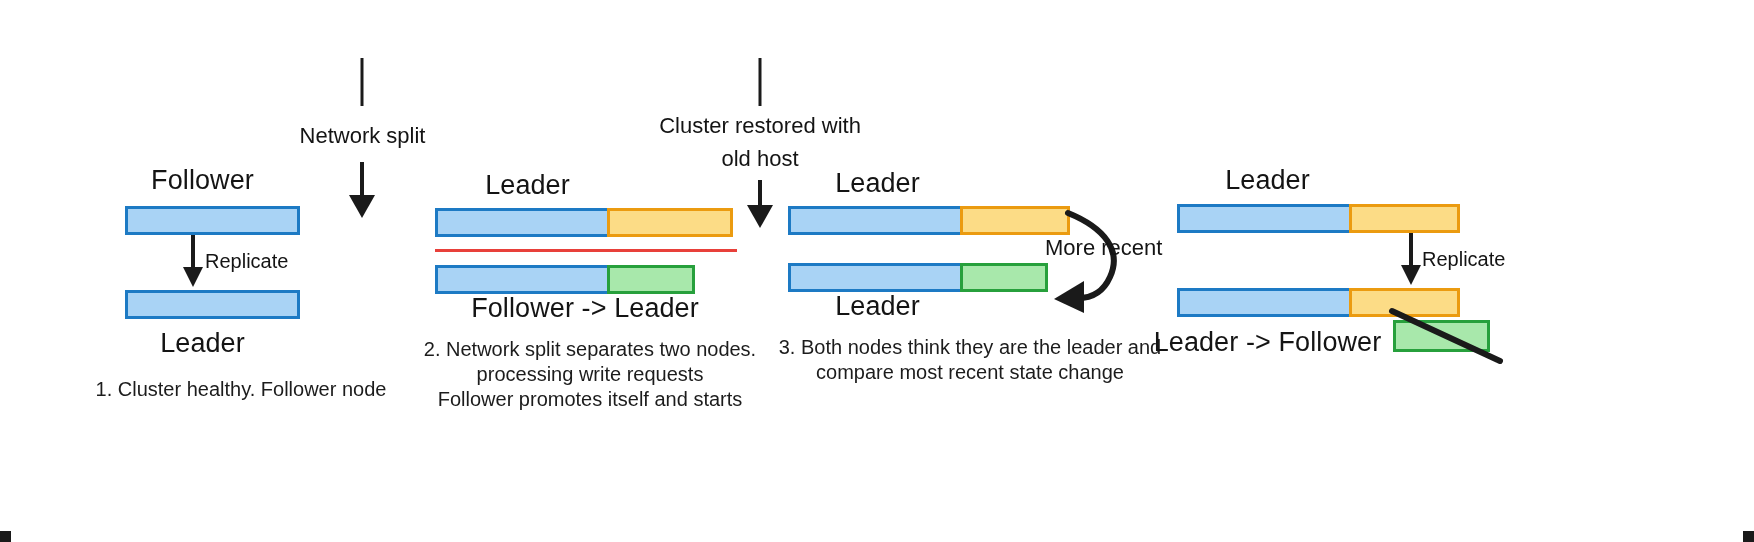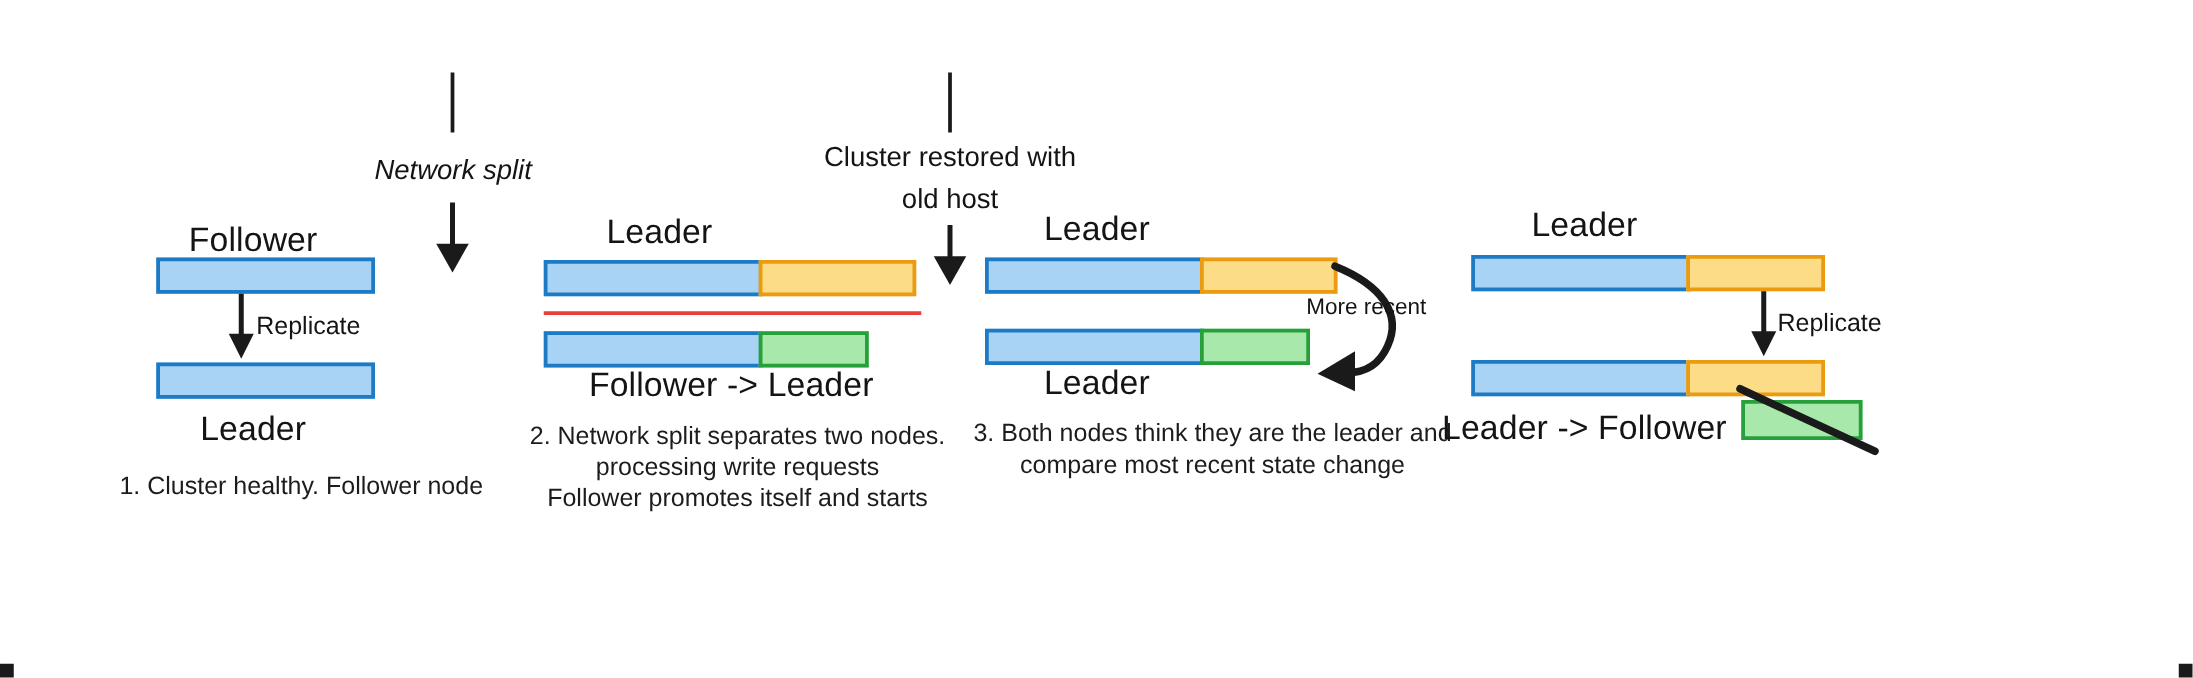--- a/index.html
+++ b/index.html
@@ -35,21 +35,21 @@
     line-height:25px;
     color:#1c1c1c;
     text-align:center;
   }
   .arrow-text {
     font-size:20px;
     color:#141414;
     white-space:nowrap;
   }
   .small-arrow-text {
-    font-size:18px;
+    font-size:22px;
     color:#141414;
     white-space:nowrap;
   }
 
   
   .bar { position:absolute; height:29px; display:flex; }
   .seg { height:29px; border-width:3px; border-style:solid; }
   .seg.blue   { background:#a9d3f5; border-color:#1d7ac4; }
   .seg.yellow { background:#fcdc86; border-color:#eb9b10; }
   .seg.green  { background:#a8e8ab; border-color:#27a03c; }
@@ -75,42 +75,42 @@
 </style>
 </head>
 <body>
 
 <div class="stage">
 
   <div class="abs" style="left:245px; top:58px; width:235px;">
     <svg width="235" height="52" style="left:0; top:0;">
       <line x1="117" y1="0" x2="117" y2="48" stroke="#1a1a1a" stroke-width="3"></line>
     </svg>
-    <div class="transition-label abs" style="left:0; top:65px; width:235px;font-style:italic;">Network split</div>
+    <div class="transition-label abs" style="left:0; top:65px; width:235px;">Network split</div>
     <svg width="235" height="58" style="left:0; top:104px;">
       <line x1="117" y1="0" x2="117" y2="38" stroke="#1a1a1a" stroke-width="4"></line>
       <polygon points="104,33 130,33 117,56" fill="#1a1a1a"></polygon>
     </svg>
   </div>
 
   <div class="abs" style="left:635px; top:58px; width:250px;">
     <svg width="250" height="52" style="left:0; top:0;">
       <line x1="125" y1="0" x2="125" y2="48" stroke="#1a1a1a" stroke-width="3"></line>
     </svg>
     <div class="transition-label abs" style="left:0; top:55px; width:250px;">Cluster restored with</div>
     <div class="transition-label abs" style="left:0; top:88px; width:250px;">old host</div>
     <svg width="250" height="58" style="left:0; top:122px;">
       <line x1="125" y1="0" x2="125" y2="30" stroke="#1a1a1a" stroke-width="4"></line>
       <polygon points="112,25 138,25 125,48" fill="#1a1a1a"></polygon>
     </svg>
   </div>
 
   <div class="abs" style="left:20px; top:165px; width:410px; height:250px;">
 
-    <div class="node-label abs" style="left:40px; top:12px; width:285px;text-align:center;">Follower</div>
+    <div class="node-label abs" style="left:40px; top:0; width:285px;text-align:center;">Follower</div>
 
     <div class="bar" style="left:105px; top:41px;">
       <div class="seg blue" style="width:175px;"></div>
     </div>
 
     <svg width="60" height="55" style="left:155px; top:70px;">
       <line x1="18" y1="0" x2="18" y2="36" stroke="#1a1a1a" stroke-width="4"></line>
       <polygon points="8,32 28,32 18,52" fill="#1a1a1a"></polygon>
     </svg>
     <div class="arrow-text abs" style="left:185px; top:85px;">Replicate</div>

